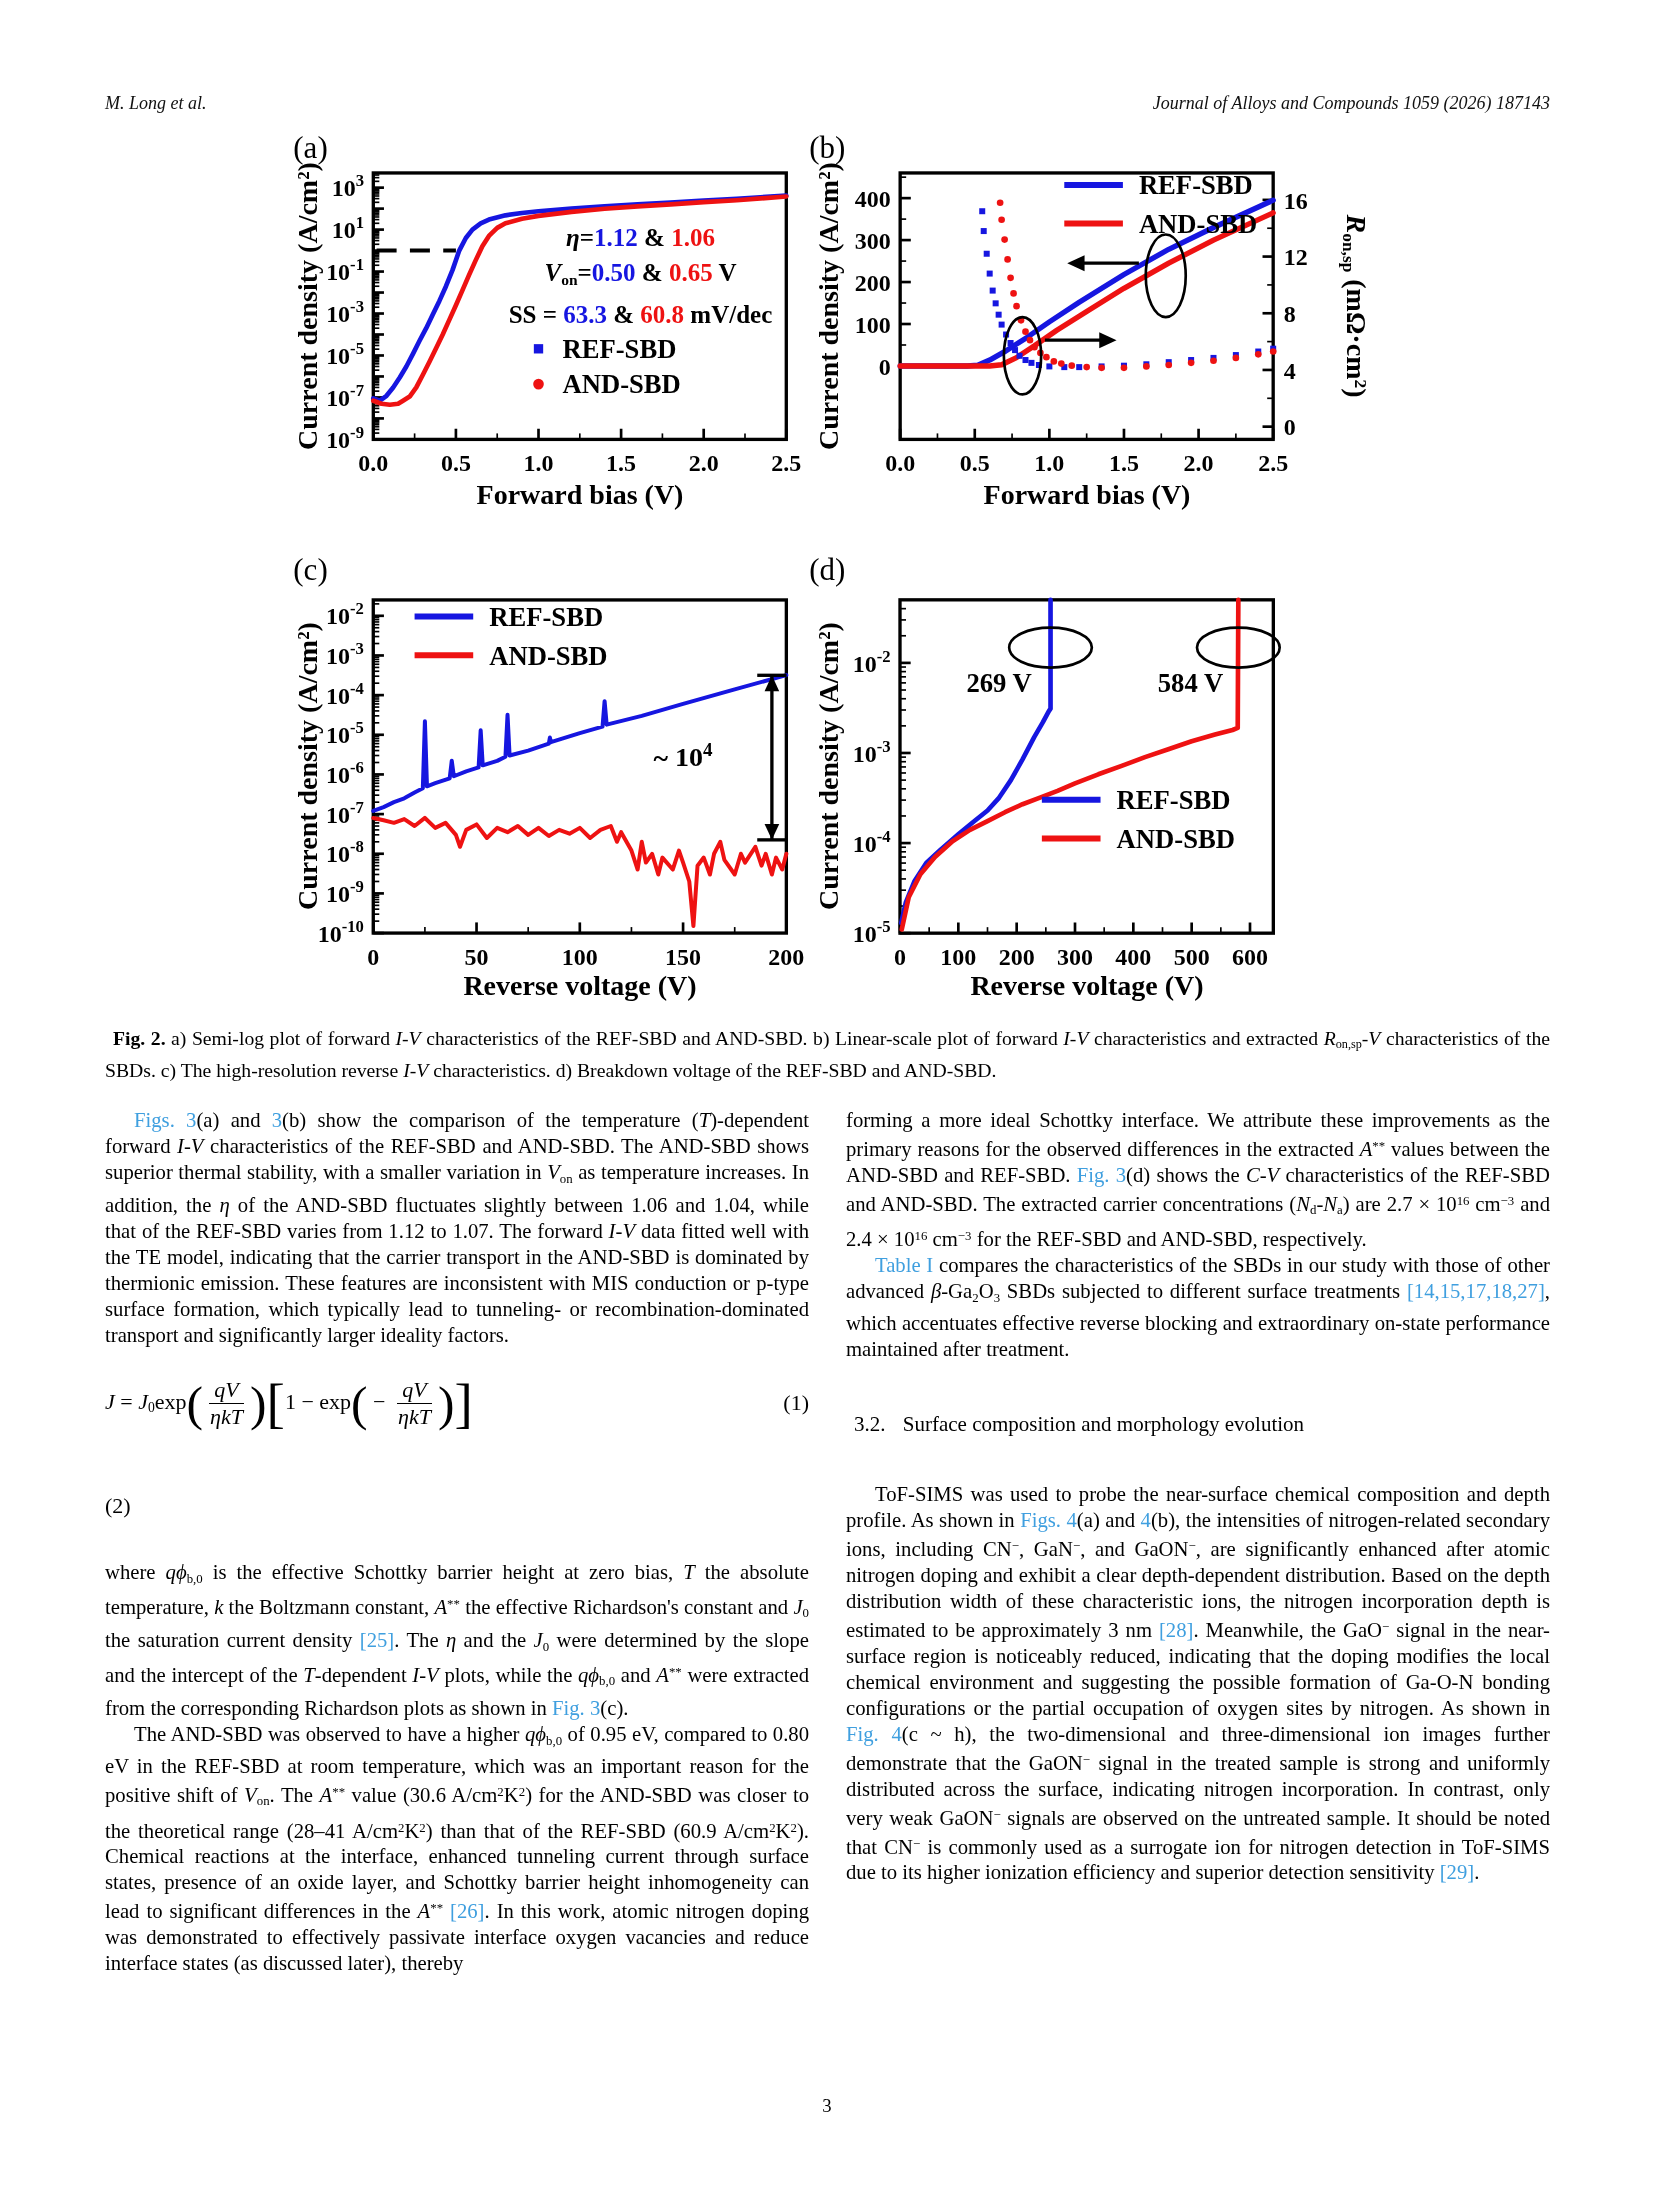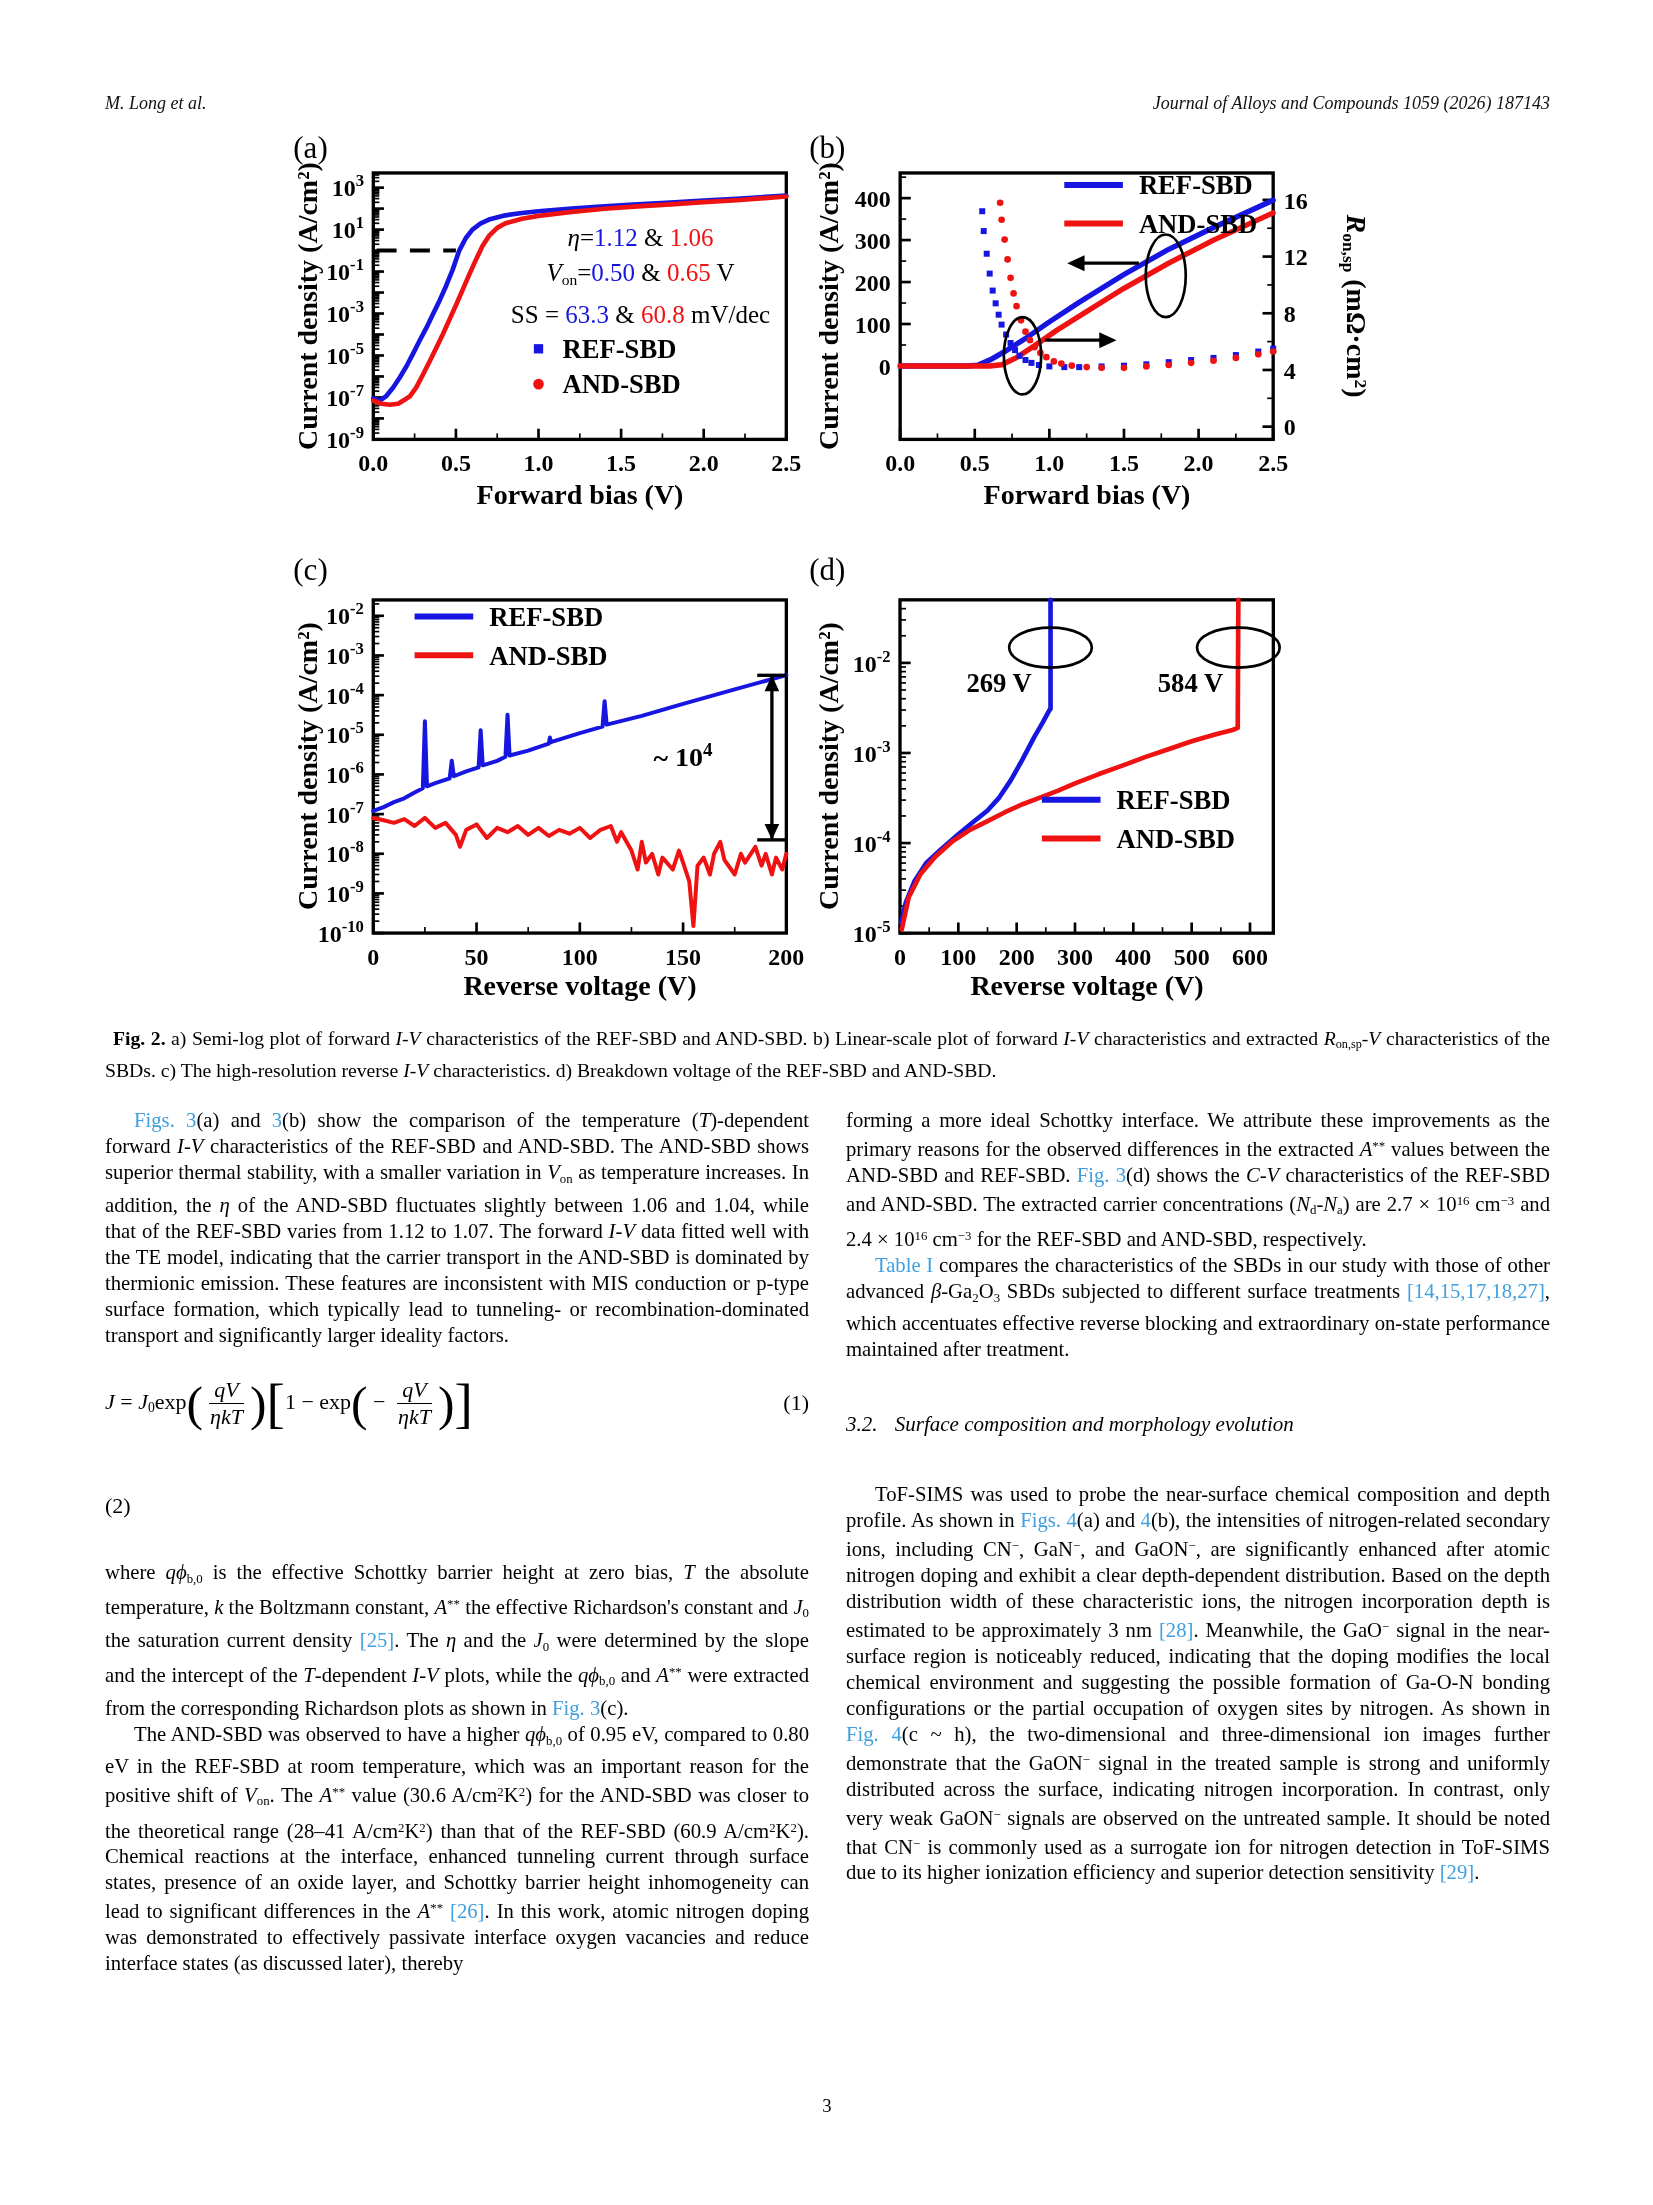--- a/index.html
+++ b/index.html
@@ -15,21 +15,21 @@
   .panel{position:absolute;}
   .panel svg{position:absolute;left:0;top:0;}
   svg text{font-family:"Liberation Serif",serif;font-weight:bold;fill:#000;}
   .plabel{position:absolute;font-size:31px;font-weight:400;}
   .ytitle{position:absolute;white-space:nowrap;font-weight:bold;font-size:28px;
           transform:translate(-50%,-50%) rotate(-90deg);}
   .ytitle-r{position:absolute;white-space:nowrap;font-weight:bold;font-size:28px;
           transform:translate(-50%,-50%) rotate(90deg);}
   .xtitle{position:absolute;font-weight:bold;font-size:28px;white-space:nowrap;
           transform:translateX(-50%);}
-  .ann-a{position:absolute;text-align:center;font-weight:normal;font-size:25px;
+  .ann-a{position:absolute;text-align:center;font-weight:bold;font-size:25px;
          line-height:35px;white-space:nowrap;}
 
   
   .cblue{color:#1616e0;}
   .cred{color:#ee1212;}
   .lnk{color:#3f9fdf;}
   .it{font-style:italic;}
   .bold{font-weight:bold;margin-left:8px;}
   sub{font-size:62%;vertical-align:-0.28em;}
   sup{font-size:62%;vertical-align:0.45em;}
@@ -44,21 +44,21 @@
 
   .equation{display:flex;align-items:center;min-height:93px;margin:9.3px 0 6.7px 0;}
   .eqbody{flex:1;font-size:22px;}
   .eqno{font-size:22px;}
   .frac{display:inline-block;text-align:center;vertical-align:middle;
         font-style:italic;line-height:1.08;margin:0 6px;}
   .frac .fn{display:block;border-bottom:1.7px solid #000;padding:0 5.3px 1.3px 5.3px;}
   .frac .fd{display:block;padding-top:1.3px;}
   .bigp{font-size:225%;font-weight:400;vertical-align:middle;line-height:0;}
   .bigb{font-size:250%;font-weight:400;vertical-align:middle;line-height:0;}
-  .subsec{font-style:italic;font-weight:400;font-size:21px;margin:49px 0 44px 0;}
+  .subsec{font-weight:400;font-size:21px;margin:49px 0 44px 8px;}
   .subsec .sp{margin-right:17.3px;}
   .pageno{position:absolute;left:0;right:0;top:2095px;text-align:center;font-size:18.7px;}
 </style>
 </head>
 <body>
 
 <div class="hdr" id="hdr-left">M. Long et al.</div>
 <div class="hdr" id="hdr-right">Journal of Alloys and Compounds 1059 (2026) 187143</div>
 
 <div>

